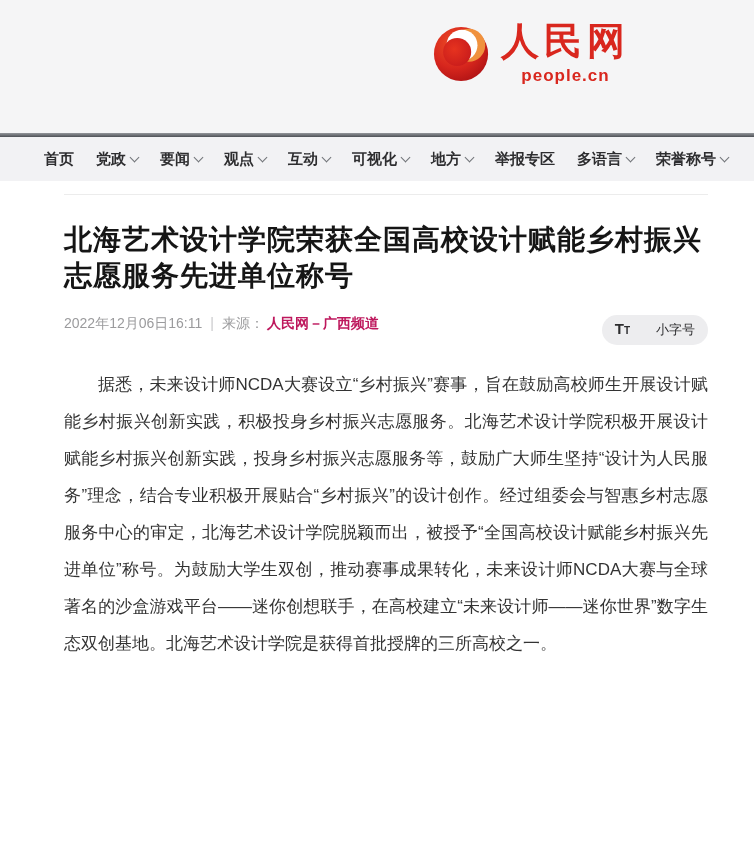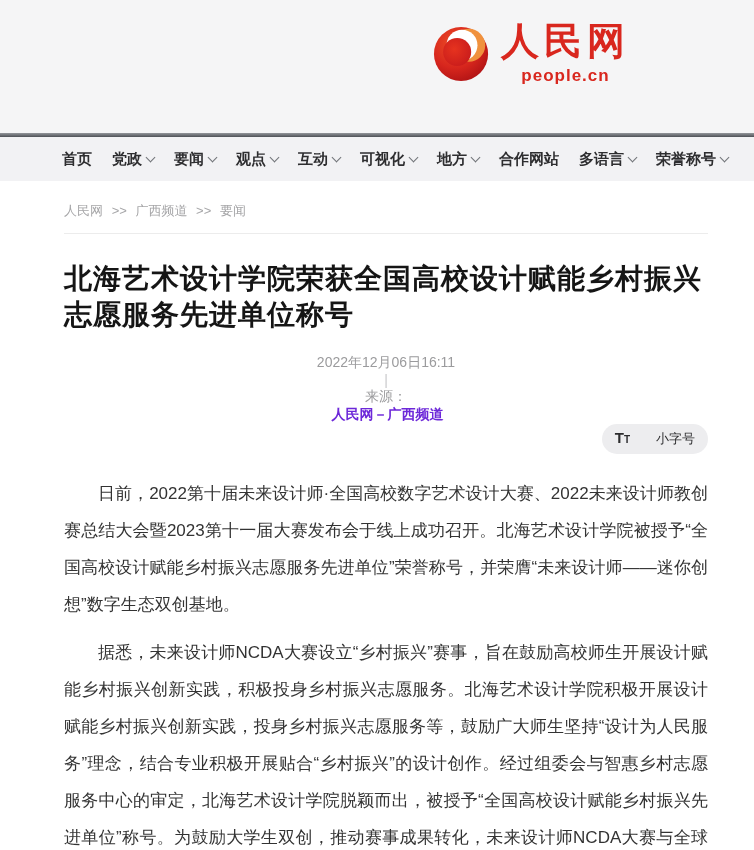--- a/index.html
+++ b/index.html
@@ -19,21 +19,21 @@
   .logo-cn { font-size: 38px; font-weight: bold; color: #d9271e; letter-spacing: 5px; line-height: 42px; }
   .logo-en { font-size: 17px; font-weight: bold; color: #d9271e; letter-spacing: 1px; margin-top: 4px; }
 
   
   .topbar { height: 4px; background: linear-gradient(#94979b, #4e5156); }
 
   
   .nav {
     height: 44px; background: #f2f2f4;
     display: flex; align-items: center; justify-content: space-between;
-    padding: 0 26px 0 62px;
+    padding: 0 26px 0 44px;
     font-size: 15px; font-weight: 700; color: #2e2e30;
   }
   .nav-item { display: flex; align-items: center; cursor: pointer; white-space: nowrap; }
   .chev {
     width: 7px; height: 7px; margin-left: 5px; margin-top: -3px;
     border-right: 1.6px solid #717478; border-bottom: 1.6px solid #717478;
     transform: rotate(45deg);
   }
 
   
@@ -42,23 +42,23 @@
   .breadcrumb { margin-top: 21px; font-size: 13px; color: #a6a6a8; }
   .breadcrumb a { color: #a6a6a8; text-decoration: none; cursor: pointer; }
   .bc-sep { margin: 0 5px; }
   .bc-divider { border: none; border-top: 1px solid #ececec; margin: 13px 0 0; }
 
   .title {
     margin: 27px 0 8px; font-size: 28px; line-height: 36px;
     letter-spacing: 1px; font-weight: 700; color: #151515;
   }
 
-  .meta { margin-top: 21px; display: flex; align-items: center; font-size: 14px; color: #9b9b9d; flex-direction: column; }
+  .meta { margin-top: 21px; display: flex; font-size: 14px; color: #9b9b9d; }
   .meta-pipe { margin: 0 8px; color: #c9c9cb; }
-  .meta-source { color: #6d28d9; font-weight: 700; margin-left: 3px; }
+  .meta-source { color: #be185d; font-weight: 700; margin-left: 3px; }
   .fontsize-pill {
     margin-left: auto; background: #ededef; border-radius: 15px;
     padding: 5px 13px 6px; display: flex; align-items: baseline; cursor: pointer;
     color: #2c2c2e;
   }
   .fs-big { font-size: 15px; font-weight: 700; }
   .fs-small { font-size: 10px; font-weight: 700; margin-right: 6px; }
   .fs-label { font-size: 13px; margin-left: 20px; }
 
   .body-text { margin-top: 21px; }
@@ -122,57 +122,49 @@
   </div>
   <div class="nav-item">
     <span>可视化</span>
     <span class="chev"></span>
   </div>
   <div class="nav-item">
     <span>地方</span>
     <span class="chev"></span>
   </div>
   <div class="nav-item">
-    <span>合作网站</span>
+    <span>举报专区</span>
   </div>
   <div class="nav-item">
     <span>多语言</span>
     <span class="chev"></span>
   </div>
   <div class="nav-item">
     <span>荣誉称号</span>
     <span class="chev"></span>
   </div>
 </div>
 
 <div class="content">
 
-  <div class="breadcrumb">
-    <a>人民网</a>
-    <span class="bc-sep">&gt;&gt;</span>
-    <a>广西频道</a>
-    <span class="bc-sep">&gt;&gt;</span>
-    <a>要闻</a>
-  </div>
 
   <hr class="bc-divider">
 
   <h1 class="title">北海艺术设计学院荣获全国高校设计赋能乡村振兴志愿服务先进单位称号</h1>
 
   <div class="meta">
     <span>2022年12月06日16:11</span>
     <span class="meta-pipe">|</span>
     <span>来源：</span>
     <span class="meta-source">人民网－广西频道</span>
     <span class="fontsize-pill">
       <span class="fs-big">T</span>
       <span class="fs-small">T</span>
       <span class="fs-label">小字号</span>
     </span>
   </div>
 
   <div class="body-text">
-    <p>日前，2022第十届未来设计师·全国高校数字艺术设计大赛、2022未来设计师教创赛总结大会暨2023第十一届大赛发布会于线上成功召开。北海艺术设计学院被授予“全国高校设计赋能乡村振兴志愿服务先进单位”荣誉称号，并荣膺“未来设计师——迷你创想”数字生态双创基地。</p>
     <p>据悉，未来设计师NCDA大赛设立“乡村振兴”赛事，旨在鼓励高校师生开展设计赋能乡村振兴创新实践，积极投身乡村振兴志愿服务。北海艺术设计学院积极开展设计赋能乡村振兴创新实践，投身乡村振兴志愿服务等，鼓励广大师生坚持“设计为人民服务”理念，结合专业积极开展贴合“乡村振兴”的设计创作。经过组委会与智惠乡村志愿服务中心的审定，北海艺术设计学院脱颖而出，被授予“全国高校设计赋能乡村振兴先进单位”称号。为鼓励大学生双创，推动赛事成果转化，未来设计师NCDA大赛与全球著名的沙盒游戏平台——迷你创想联手，在高校建立“未来设计师——迷你世界”数字生态双创基地。北海艺术设计学院是获得首批授牌的三所高校之一。</p>
 
   </div>
 
 </div>
 
 </body></html>

